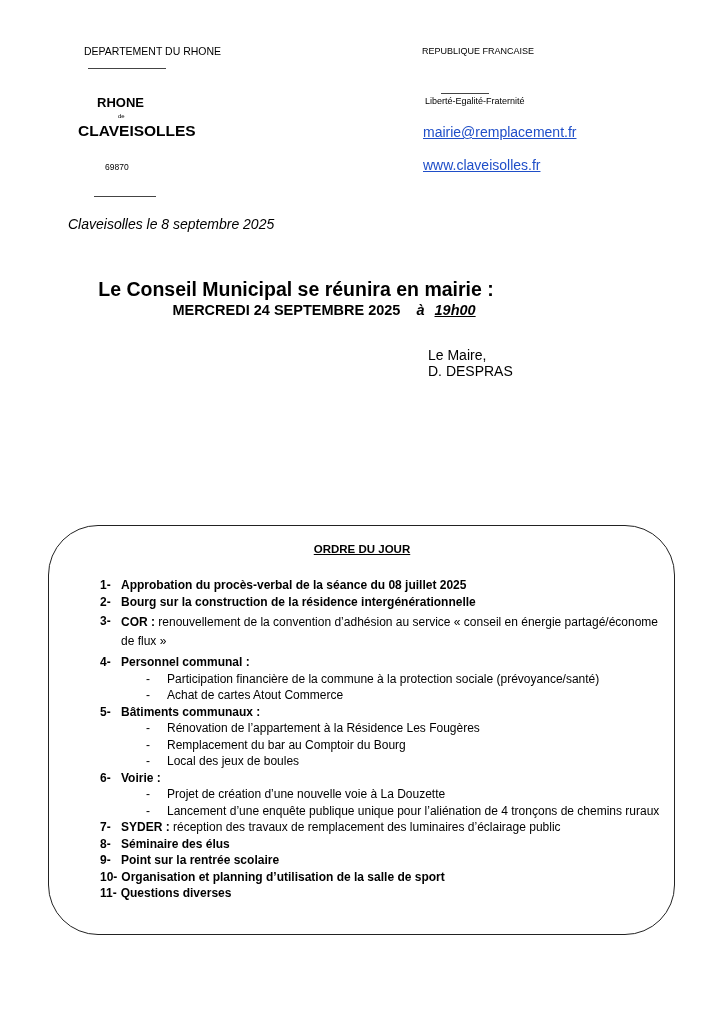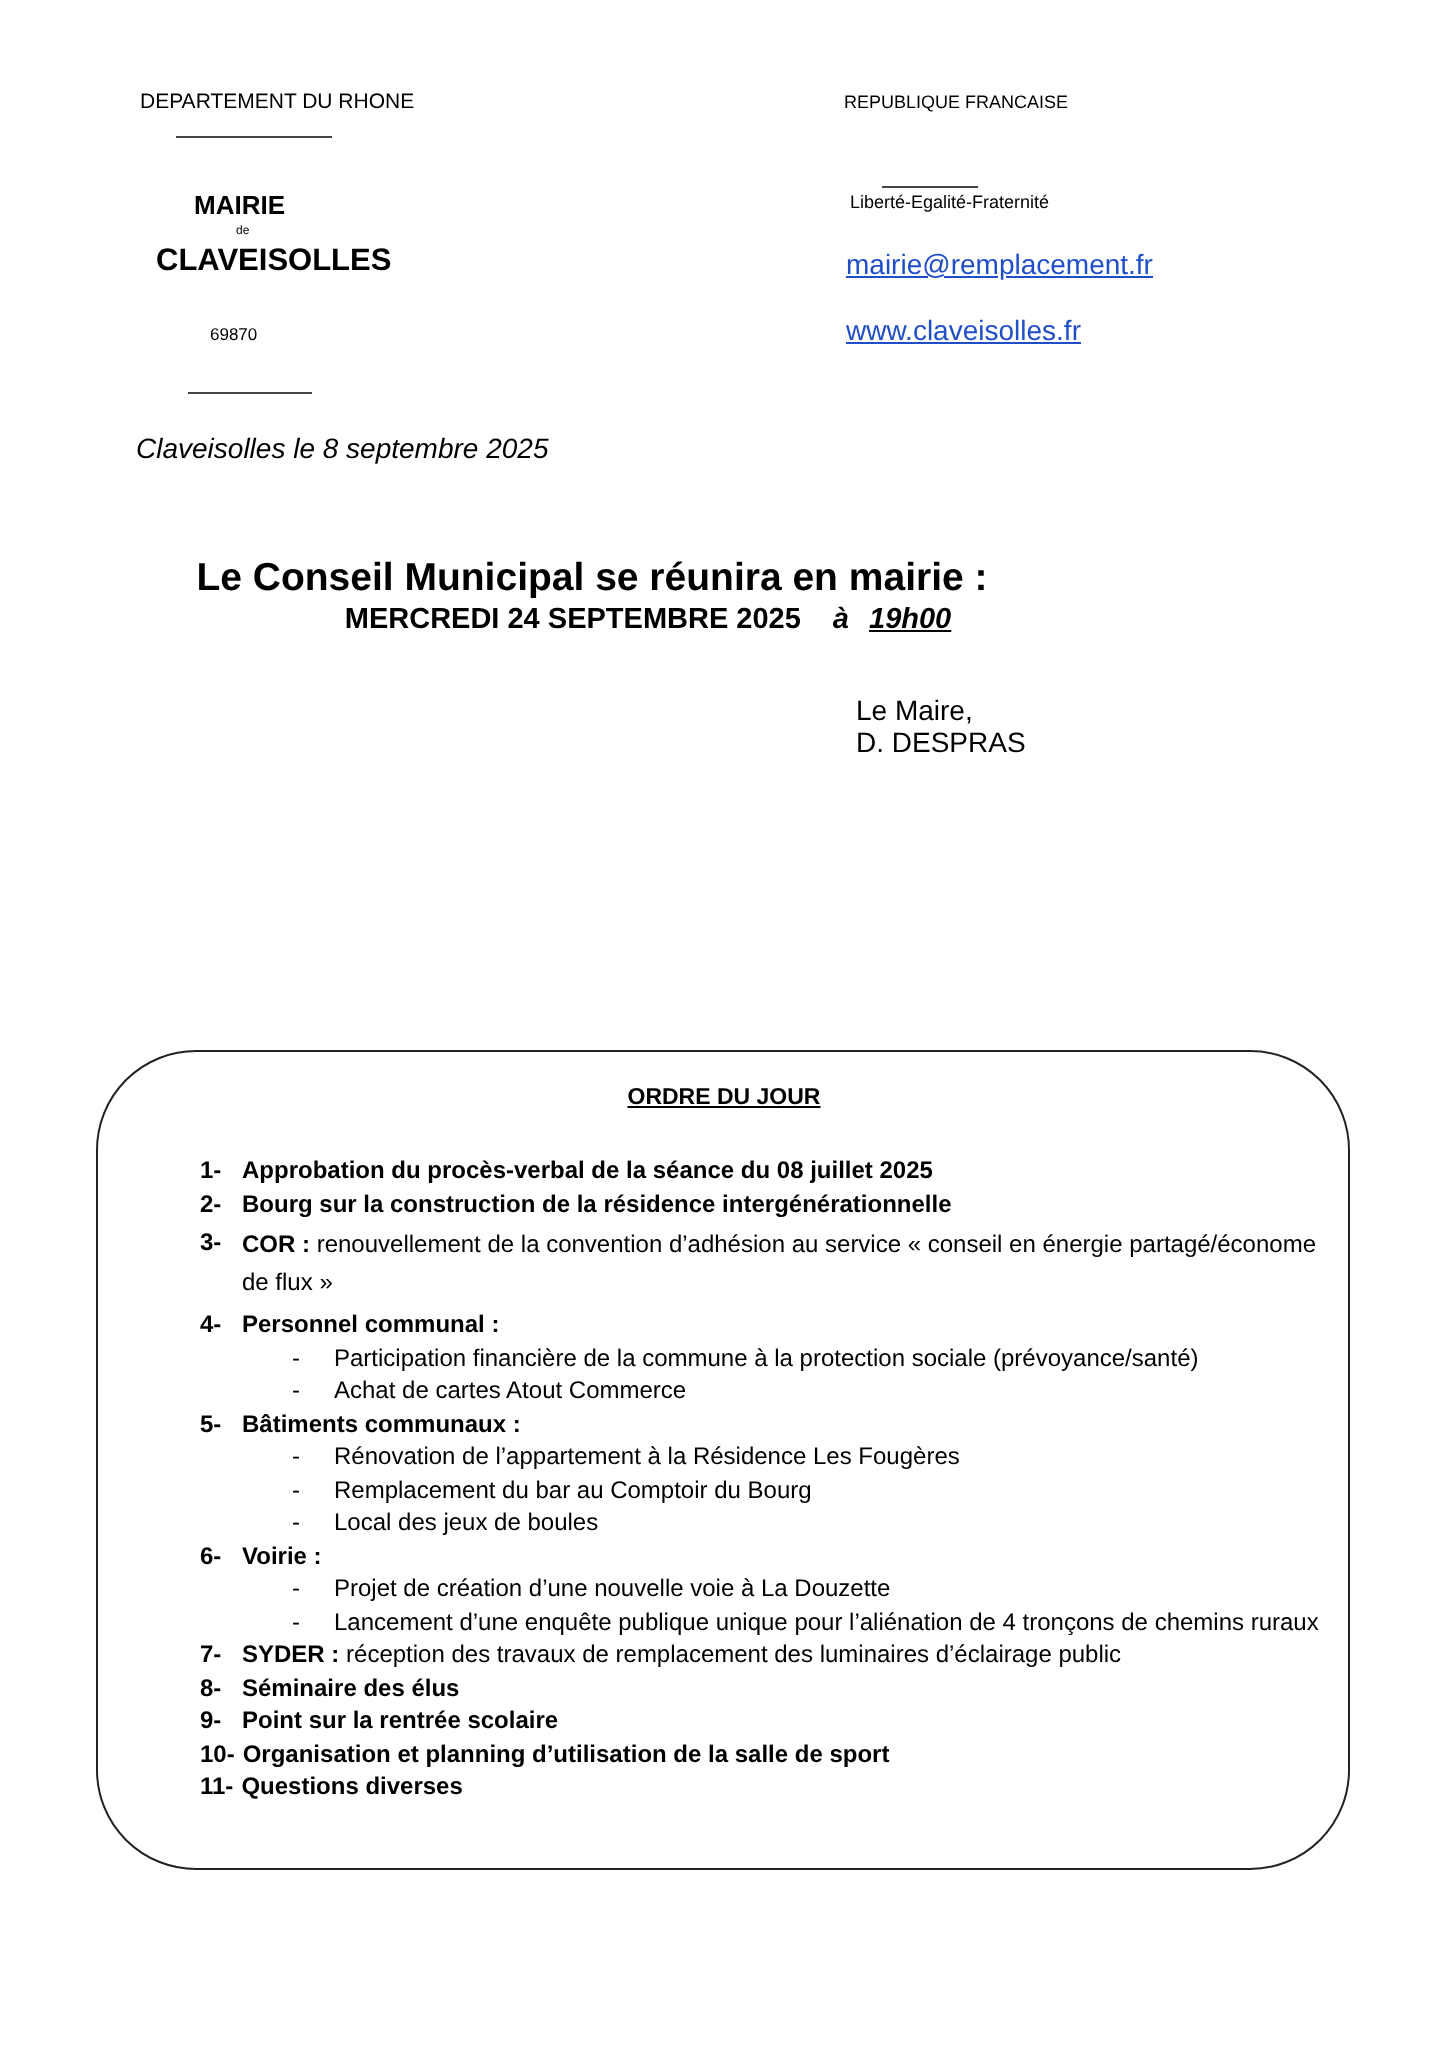--- a/index.html
+++ b/index.html
@@ -1,19 +1,19 @@
 <!DOCTYPE html>
 <html><head>
 <meta charset="utf-8">
 <style>
   html, body { margin:0; padding:0; background:#fff; }
   body { width:724px; height:1024px; position:relative; overflow:hidden; color:#000; font-family:"Liberation Sans", sans-serif; }
   .abs { position:absolute; }
   .cal { font-family:"Liberation Sans", sans-serif; }
-  .dept { left:70px; top:45px; font-size:10.5px; }
+  .dept { left:84px; top:45px; font-size:10.5px; }
   .rule { border-top:1px solid #444; height:0; }
   .mairie { left:97px; top:95px; font-size:13px; font-weight:bold; }
   .de { left:118px; top:113px; font-size:6px; }
   .clav { left:78px; top:122px; font-size:15.5px; font-weight:bold; }
   .cp { left:105px; top:162px; font-size:8.5px; }
   .datel { left:68px; top:216px; font-size:14px; font-style:italic; }
   .rep { left:422px; top:46px; font-size:9px; }
   .dev { left:425px; top:58px; font-size:9px;margin-top:38px; }
   .link { color:#1f4ec8; text-decoration:underline; font-size:14px; }
   .title1 { left:0; width:592px; top:278px; text-align:center; font-size:19.5px; font-weight:bold; }
@@ -31,21 +31,21 @@
   .sub { display:flex; margin-left:46px; }
   .dash { width:21px; flex:none; }
   .gap { height:3px; }
   .just { text-align:justify; }
 </style>
 </head>
 <body>
 
 <div class="abs cal dept">DEPARTEMENT DU RHONE</div>
 <div class="abs rule" style="left:88px;top:68px;width:78px;"></div>
-<div class="abs mairie">MAIRIE</div>
+<div class="abs mairie">RHONE</div>
 <div class="abs de">de</div>
 <div class="abs clav">CLAVEISOLLES</div>
 <div class="abs cp">69870</div>
 <div class="abs rule" style="left:94px;top:196px;width:62px;"></div>
 <div class="abs datel">Claveisolles le 8 septembre 2025</div>
 
 <div class="abs rep">REPUBLIQUE FRANCAISE</div>
 <div class="abs dev">Liberté-Egalité-Fraternité</div>
 <div class="abs rule" style="left:441px;top:93px;width:48px;"></div>
 <a class="abs link" style="left:423px;top:124px;">mairie@remplacement.fr</a>

